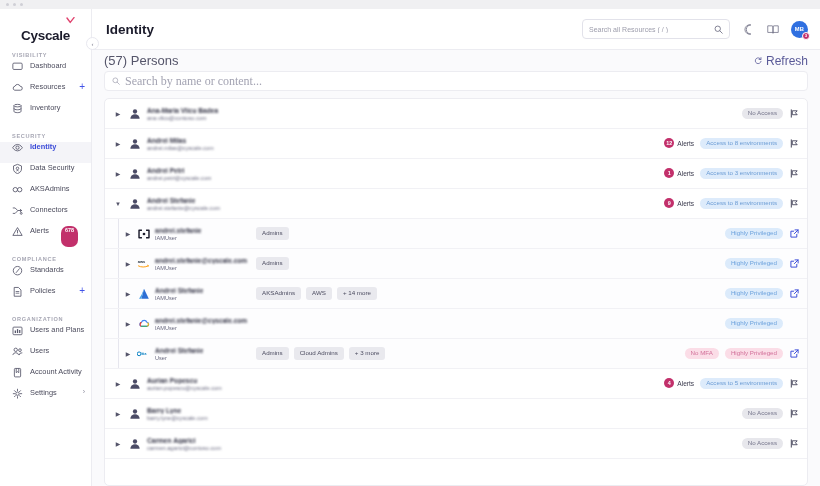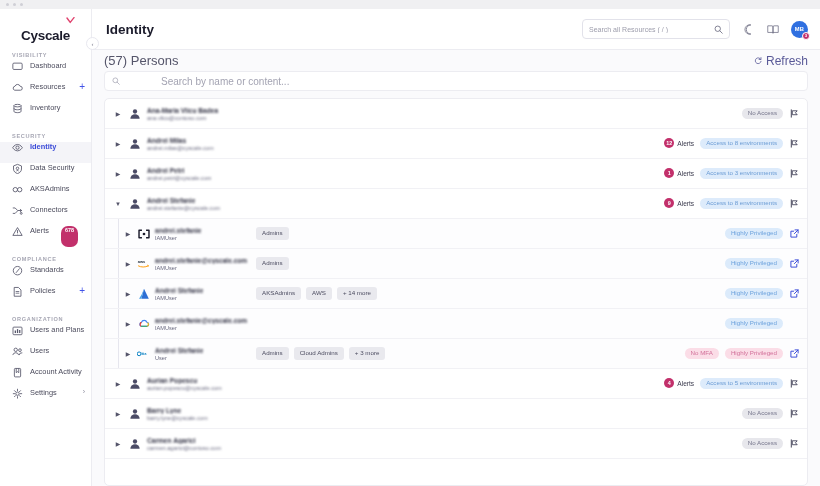--- a/index.html
+++ b/index.html
@@ -92,22 +92,22 @@
   .persons-count { font-size: 13px; color: #55556a; }
   .refresh-btn {
     margin-left: auto; display: flex; align-items: center; gap: 4px;
     font-size: 12px; color: #5a5a98; cursor: pointer; justify-content: space-between;
   }
   .filter-bar {
     height: 20px; background: #fff; border: 1px solid #ececf1; border-radius: 4px;
     display: flex; align-items: center; padding: 0 7px; gap: 5px; margin-bottom: 7px; flex: 0 0 20px;
   }
   .filter-bar input {
-    border: 0; outline: 0; font-size: 10px; color: #44445a; flex: 1 1 auto;
-    font-family: Liberation Sans, sans-serif; background: transparent; min-width: 0; margin-left: 36px;
+    border: 0; outline: 0; font-size: 12px; color: #44445a; flex: 1 1 auto;
+    font-family: Liberation Serif, serif; background: transparent; min-width: 0;
   }
   .filter-bar input::placeholder { color: #a3a3b2; }
 
   .list { background: #fff; border: 1px solid #ececf1; border-radius: 5px; overflow: hidden; flex: 1 1 auto; }
 
   
   .person-row {
     display: flex; align-items: center; height: 30px; padding: 0 8px 0 9px;
     border-bottom: 1px solid #f1f1f5; cursor: pointer; gap: 6px;
   }

